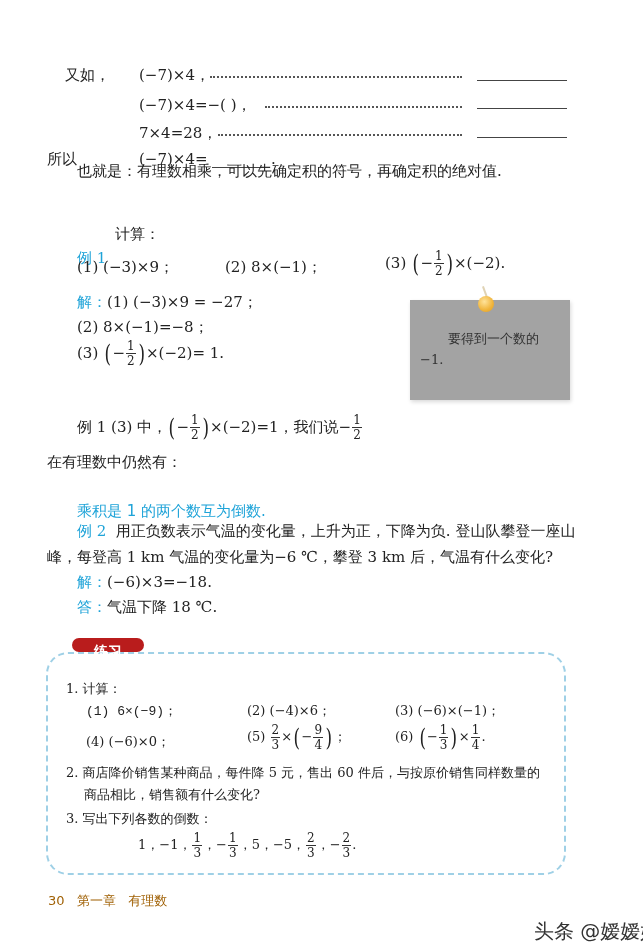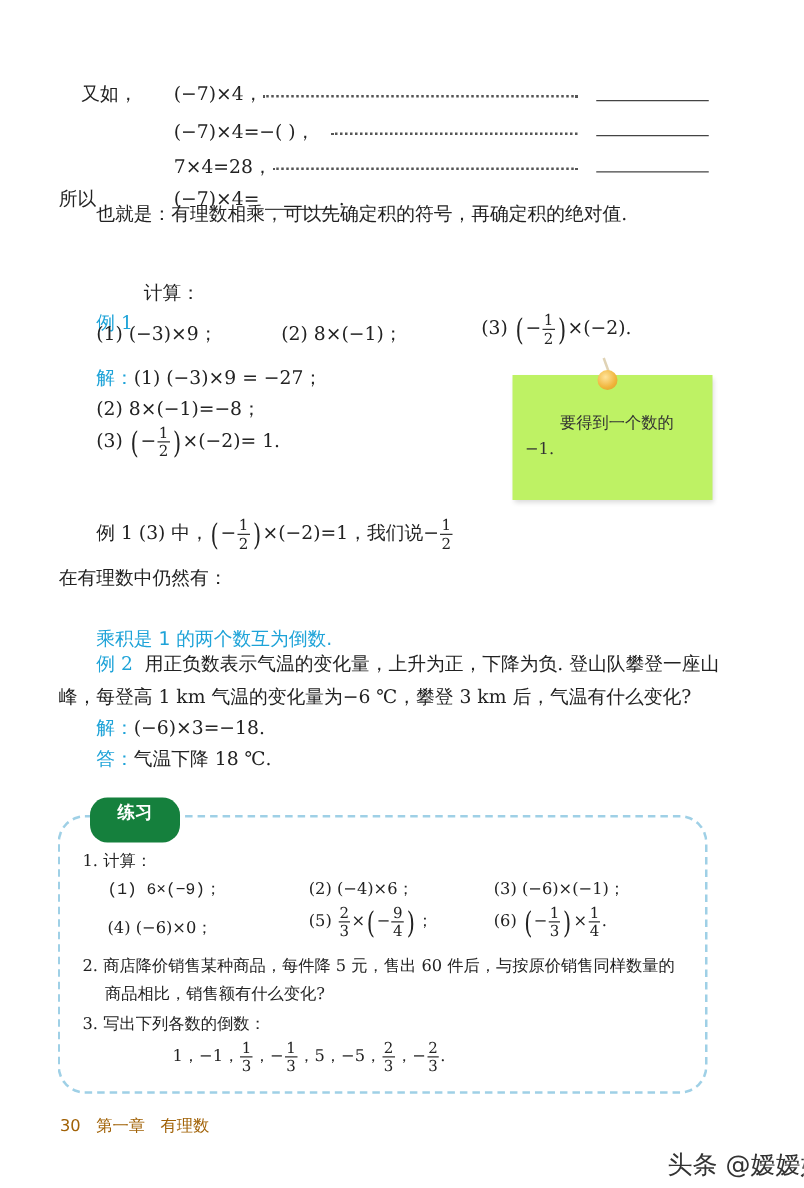--- a/index.html
+++ b/index.html
@@ -10,36 +10,36 @@
   .abs { position:absolute; white-space:nowrap; }
   .blue { color:#1ea3d8;margin-top:24px; }
   .frac { display:inline-flex; flex-direction:column; align-items:center; vertical-align:middle; line-height:1; font-size:12px; margin:0 1px; }
   .frac .num { border-bottom:1px solid #333; padding:0 1px 1px; }
   .frac .den { padding-top:1px; }
   .paren { font-size:24px; font-weight:200; vertical-align:middle; line-height:1; display:inline-block; transform:scaleX(0.7); }
   .dots { display:inline-block; border-bottom:2px dotted #555; position:absolute; height:0; }
   .blank { position:absolute; border-bottom:1px solid #444; height:0; }
   .note {
     position:absolute; left:410px; top:300px; width:160px; height:100px;
-    background:#bef264; box-shadow:1px 2px 4px rgba(0,0,0,0.15);
+    background:#a3a3a3; box-shadow:1px 2px 4px rgba(0,0,0,0.15);
     font-size:13px; line-height:21px; color:#333; padding:28px 6px 0 10px; box-sizing:border-box;
   }
   .pin {
     position:absolute; left:478px; top:296px; width:16px; height:16px; border-radius:50%;
     background:radial-gradient(circle at 40% 35%, #ffe39a, #f0b43a 60%, #d89a2a);
   }
   .pin-needle { position:absolute; left:484px; top:286px; width:2px; height:12px; background:#e0d3b5; transform:rotate(-20deg); }
   .practice-box {
     position:absolute; left:46px; top:652px; width:520px; height:223px;
     border:2px dashed #9fd0e6; border-radius:22px; box-sizing:border-box;
   }
   .practice-tab {
-    position:absolute; left:72px; top:638px; width:72px; height:36px; border-radius:14px;
-    background:#15803d; color:#fff; font-weight:bold; font-size:14px; text-align:center; line-height:26px;
-    font-family:Liberation Mono, monospace;
+    position:absolute; left:72px; top:638px; width:72px; height:14px; border-radius:14px;
+    background:#b91c1c; color:#fff; font-weight:bold; font-size:14px; text-align:center; line-height:26px;
+    font-family:Liberation Sans, sans-serif;
   }
   .footer { font-size:13px; color:#a16207; }
   .watermark { font-family:"DejaVu Sans","Liberation Sans",sans-serif; font-size:20px; color:#333; }
   .small { font-size:13px; }
 </style>
 </head>
 <body>
 
 <div class="abs" style="left:65px;top:66px;">又如，</div>
 <div class="abs" style="left:139px;top:66px;">(−7)×4，</div>

